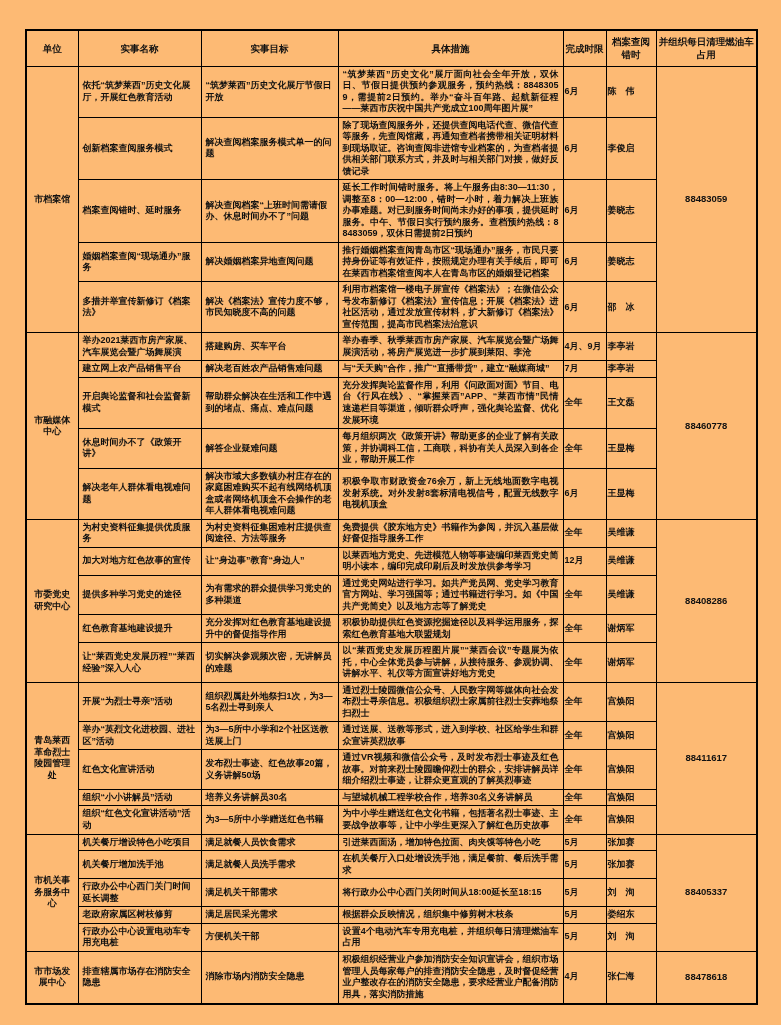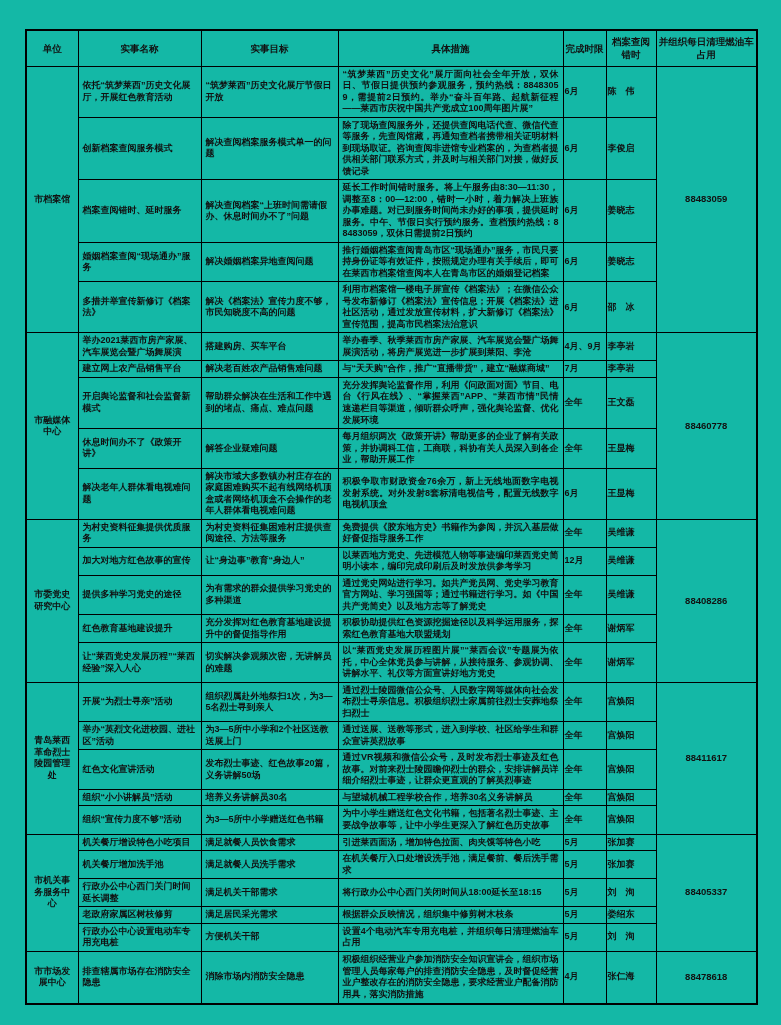--- a/index.html
+++ b/index.html
@@ -1,17 +1,17 @@
 <!DOCTYPE html>
 <html><head>
 <meta charset="utf-8">
 <style>
   html,body{margin:0;padding:0;background:#f6f6f6;}
   body{width:781px;height:1025px;overflow:hidden;font-family:"Liberation Sans",sans-serif;}
-  .page{width:781px;height:1025px;background:#14b8a6;box-sizing:border-box;padding:29px 25px 12px 25px;}
+  .page{width:781px;height:1025px;background:#fdba74;box-sizing:border-box;padding:29px 25px 12px 25px;}
   table{width:731px;border-collapse:collapse;table-layout:fixed;border:2px solid #000;}
   th,td{border:1px solid #000;color:#111;font-weight:bold;font-size:9px;line-height:1.28;vertical-align:middle;word-break:break-all;}
   th{text-align:center;padding:4px 2px;font-size:9.5px;line-height:1.4;}
   td{padding:2px 4px;}
   .unit-cell{text-align:center;padding:14px 3px;}
   .title-cell,.goal-cell{text-align:left;margin-left:39px;}
   .measures-cell{text-align:justify;text-justify:inter-ideograph;margin-left:14px;}
   .deadline-cell,.leader-cell{padding:2px 1px;}
   .phone-cell{text-align:center;padding:2px 18px;font-size:9.5px;}
 </style>
@@ -176,21 +176,21 @@
           <td class="leader-cell">宫焕阳</td>
         </tr>
         <tr>
           <td class="title-cell">组织“小小讲解员”活动</td>
           <td class="goal-cell">培养义务讲解员30名</td>
           <td class="measures-cell">与望城机械工程学校合作，培养30名义务讲解员</td>
           <td class="deadline-cell">全年</td>
           <td class="leader-cell">宫焕阳</td>
         </tr>
         <tr>
-          <td class="title-cell">组织“宣传力度不够”活动</td>
+          <td class="title-cell">组织“红色文化宣讲活动”活动</td>
           <td class="goal-cell">为3—5所中小学赠送红色书籍</td>
           <td class="measures-cell">为中小学生赠送红色文化书籍，包括著名烈士事迹、主要战争故事等，让中小学生更深入了解红色历史故事</td>
           <td class="deadline-cell">全年</td>
           <td class="leader-cell">宫焕阳</td>
         </tr>
         <tr>
           <td class="unit-cell" rowspan="5">市机关事务服务中心</td>
           <td class="title-cell">机关餐厅增设特色小吃项目</td>
           <td class="goal-cell">满足就餐人员饮食需求</td>
           <td class="measures-cell">引进莱西面汤，增加特色拉面、肉夹馍等特色小吃</td>

